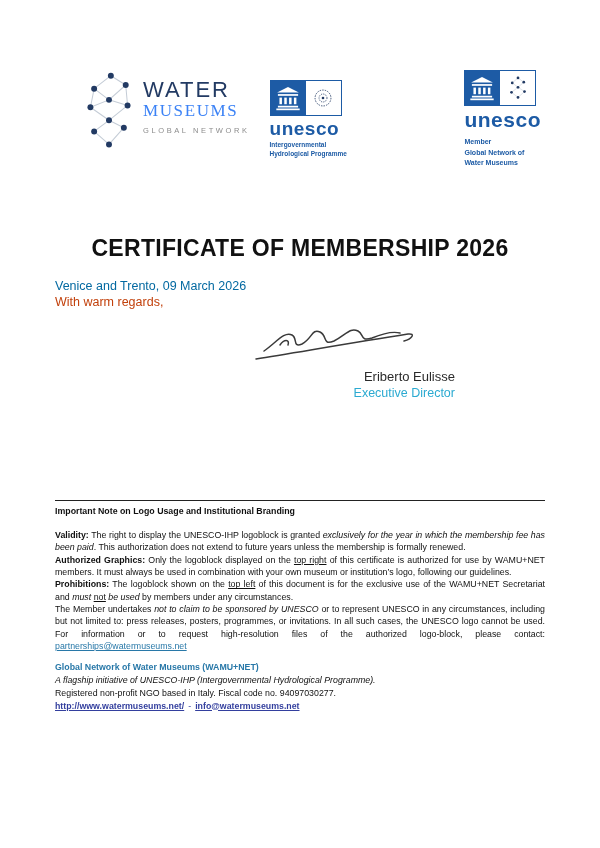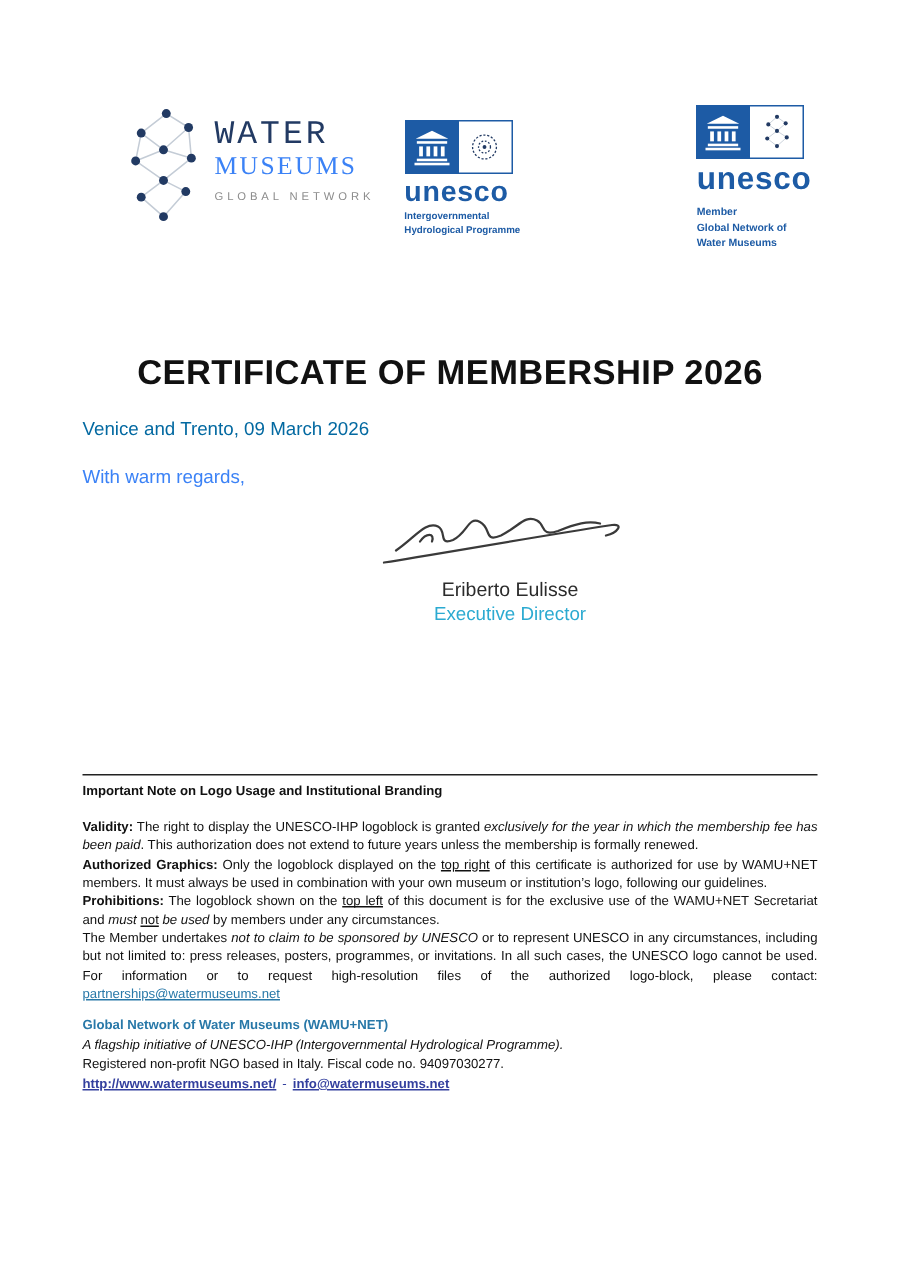--- a/index.html
+++ b/index.html
@@ -11,21 +11,21 @@
     position: relative;
     overflow: hidden;
   }
   .page { padding: 68px 55px 0 55px; }
 
   
   .header { display: flex; justify-content: space-between; align-items: flex-start; padding-left: 28px; padding-right: 4px; }
   .left-group { display: flex; align-items: flex-start; gap: 20px; }
   .wamu-logo { display: flex; align-items: flex-start; gap: 8px; }
   .wamu-text { margin-top: 10px; }
-  .wamu-line1 { font-family: Liberation Mono, monospace; font-size: 22px; letter-spacing: 2px; color: #223a63; line-height: 1.05; }
+  .wamu-line1 { font-family: Liberation Sans, sans-serif; font-size: 22px; letter-spacing: 2px; color: #223a63; line-height: 1.05; }
   .wamu-line2 { font-family: "Liberation Serif", serif; font-size: 17px; letter-spacing: 1.6px; color: #3b82f6; line-height: 1.2; }
   .wamu-line3 { font-size: 7.5px; letter-spacing: 2.6px; color: #8c8c8c; margin-top: 5px; }
 
   .unesco-block { display: flex; flex-direction: column; }
   .squares { display: flex; }
   .sq-blue { width: 36px; height: 36px; background: #1d5ba5; display: flex; align-items: center; justify-content: center; }
   .sq-white { width: 36px; height: 36px; background: #fff; border: 1px solid #1d5ba5; border-left: none; display: flex; align-items: center; justify-content: center; }
   .unesco-word { font-size: 19px; font-weight: bold; color: #1d5ba5; letter-spacing: 0.5px; margin-top: 3px; line-height: 1; }
   .unesco-sub { font-size: 6.5px; color: #1d5ba5; line-height: 1.35; margin-top: 3px; font-weight: bold; }
 
@@ -39,24 +39,24 @@
     font-size: 23px;
     font-weight: bold;
     letter-spacing: 0.3px;
     color: #111;
     margin-top: 66px;
   }
 
   
   .body-text { margin-top: 60px; font-size: 12.5px; line-height: 1.5; text-align: justify; color: #1c1c1c; }
   .date-line { margin-top: 17px; font-size: 12.5px; color: #0369a1; }
-  .closing-line { margin-top: 18px; font-size: 12.5px; color: #3b82f6; }
-
-  
-  .signature-block { width: 230px; margin: 6px 90px 0 auto; text-align: center; }
+  .closing-line { margin-top: 2px; font-size: 12.5px; color: #c2410c; }
+
+  
+  .signature-block { width: 230px; margin: 6px 90px 0 auto; text-align: right; }
   .signature-scribble { display: block; margin: 0 auto; }
   .sig-name { font-size: 13px; color: #2b2b2b; margin-top: 2px; }
   .sig-role { font-size: 12.5px; font-weight: normal; color: #2baad1; margin-top: 2px; }
 
   
   .note { margin-top: 100px; border-top: 1.2px solid #222; padding-top: 4px; font-size: 8.8px; line-height: 1.4; text-align: justify; color: #111; }
   .note b { font-weight: bold; }
   .note .it { font-style: italic; }
   .note .ul { text-decoration: underline; }
   .note .it-ul { text-decoration: underline; }

